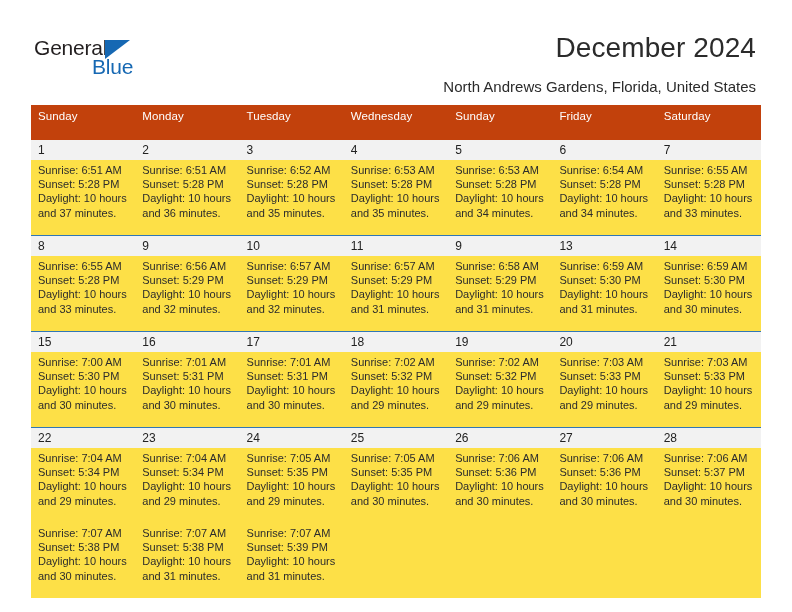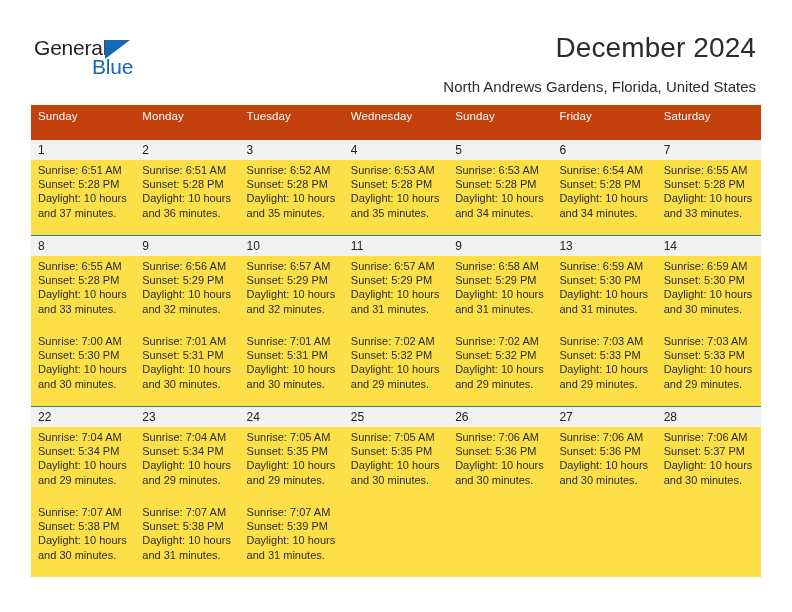--- a/index.html
+++ b/index.html
@@ -272,20 +272,29 @@
           <span class="ln">and 31 minutes.</span>
         </td>
         <td>
           <span class="ln">Sunrise: 6:59 AM</span>
           <span class="ln">Sunset: 5:30 PM</span>
           <span class="ln">Daylight: 10 hours</span>
           <span class="ln">and 30 minutes.</span>
         </td>
       </tr>
 
+      <tr class="daterow">
+        <td>15</td>
+        <td>16</td>
+        <td>17</td>
+        <td>18</td>
+        <td>19</td>
+        <td>20</td>
+        <td>21</td>
+      </tr>
       <tr class="infrow">
         <td>
           <span class="ln">Sunrise: 7:00 AM</span>
           <span class="ln">Sunset: 5:30 PM</span>
           <span class="ln">Daylight: 10 hours</span>
           <span class="ln">and 30 minutes.</span>
         </td>
         <td>
           <span class="ln">Sunrise: 7:01 AM</span>
           <span class="ln">Sunset: 5:31 PM</span>

